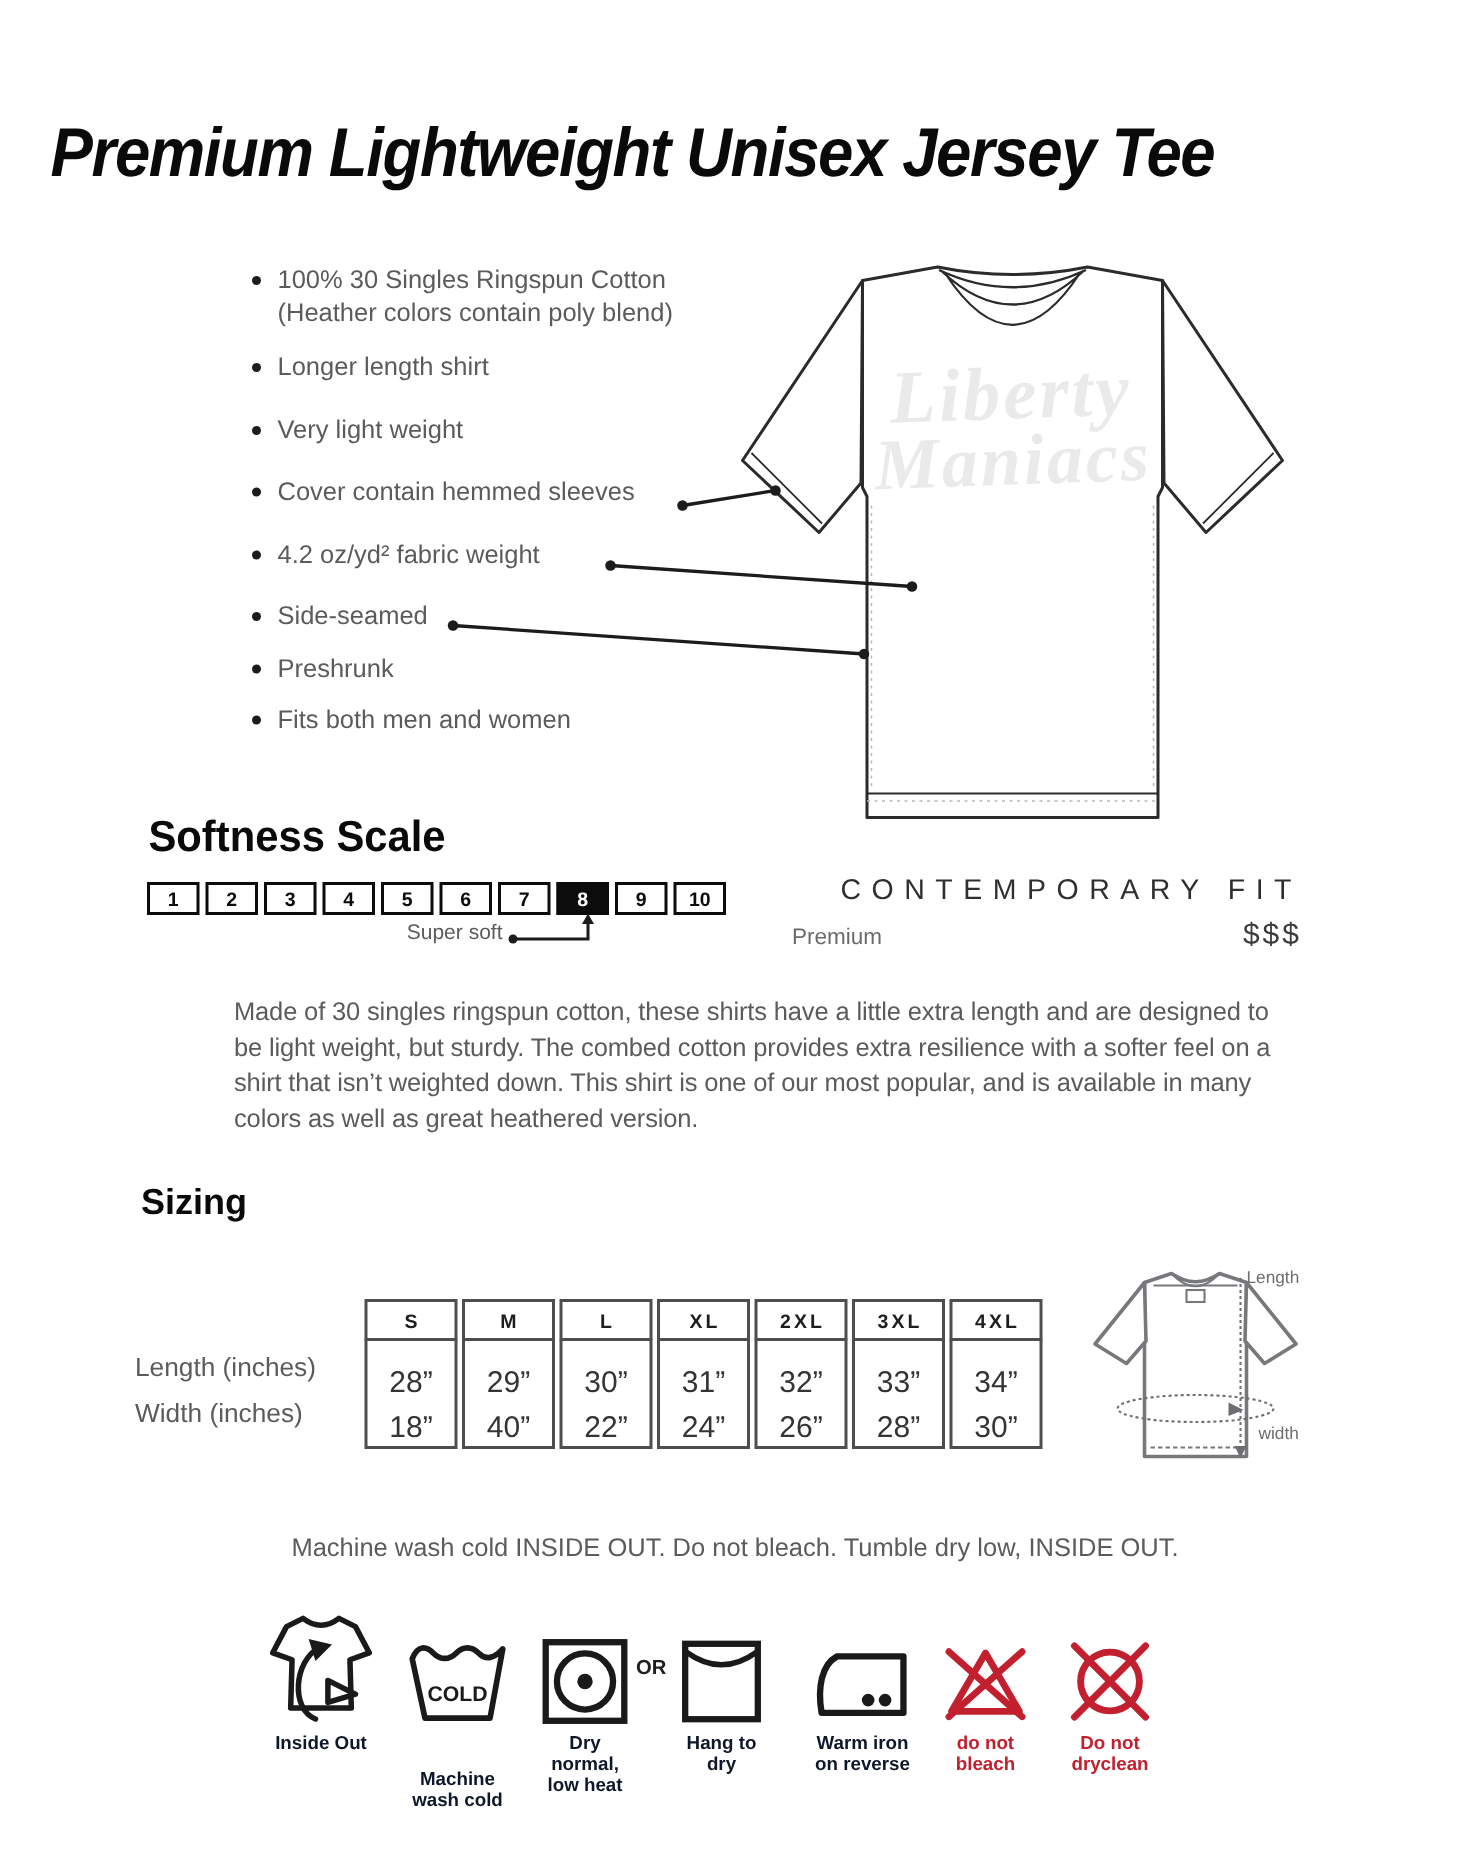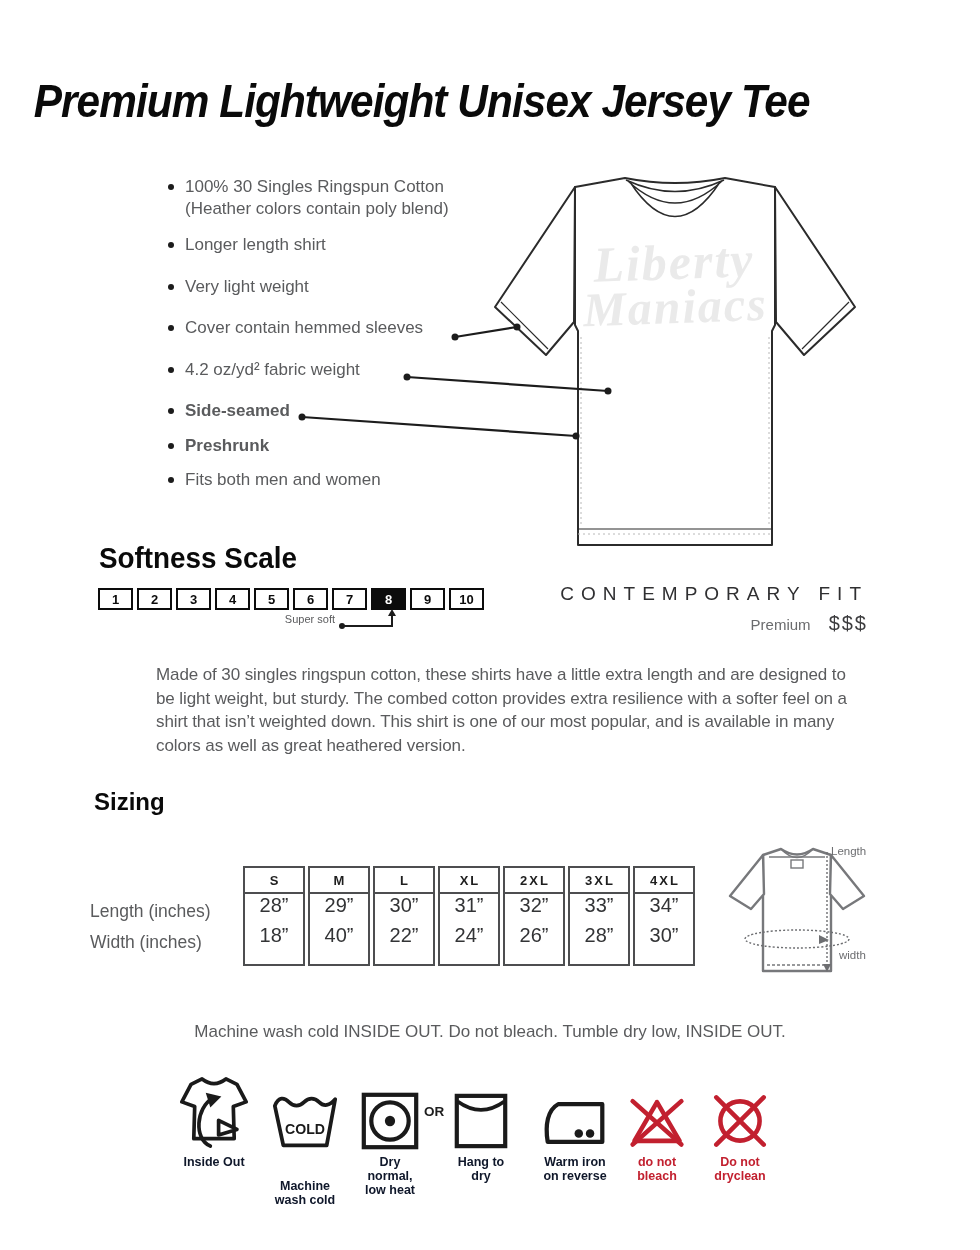--- a/index.html
+++ b/index.html
@@ -10,62 +10,62 @@
   
   .title-wrap { position:absolute; top:74px; left:0; width:976px; text-align:left;font-style:italic; }
   .title { display:inline-block; font-size:46px; font-weight:800; color:#0a0a0a;
            letter-spacing:-1px; white-space:nowrap;
            transform:scaleX(0.92); transform-origin:center; }
 
   
   .features { position:absolute; left:168px; top:176px; width:330px; list-style:none; z-index:2; }
   .features li { display:flex; gap:11px; margin-bottom:20px; }
   .features li.two-line { margin-bottom:15px; }
-  .features li.tight { margin-bottom:13px;font-weight:bold; }
+  .features li.tight { margin-bottom:13px; }
   .features .dot { flex:0 0 auto; width:6px; height:6px; border-radius:50%;
                    background:#1c1c1c; margin-top:8px; }
   .features .ftext { font-size:17px; line-height:21.5px; color:#5a5b5d; white-space:pre-line; }
 
   
   .shirt-svg { position:absolute; left:280px; top:165px; z-index:1; pointer-events:none; }
 
   
   .softness-heading { position:absolute; left:99px; top:542px; font-size:29px; font-weight:800;
                       color:#0a0a0a; transform:scaleX(0.96); transform-origin:left; white-space:nowrap; }
   .scale-row { position:absolute; left:98px; top:588px; display:flex; gap:4px; }
   .scale-box { width:35px; height:22px; border:2.5px solid #0c0c0c; display:flex;
                align-items:center; justify-content:center; font-size:13px; font-weight:800; color:#0c0c0c; }
   .scale-box.sel { background:#0c0c0c; color:#fff; }
   .super-soft { position:absolute; left:180px; top:613px; width:155px; text-align:right;
-                font-size:11px; color:#5a5b5d; }
+                font-size:14px; color:#5a5b5d; }
   .soft-arrow { position:absolute; left:336px; top:608px; }
 
   
   .fit-block { position:absolute; right:112px; top:583px; width:340px; text-align:right; }
   .fit-line { font-size:19px; letter-spacing:7px; color:#2f2f31; white-space:nowrap; }
-  .tier-line { margin-top:7px; display:flex; justify-content:flex-end; align-items:baseline; gap:18px; }
+  .tier-line { margin-top:7px; display:flex; justify-content:space-between; align-items:baseline; gap:18px; }
   .tier { font-size:15px; color:#6a6b6d; }
   .price { font-size:20px; color:#3c3c3e; letter-spacing:2px; }
 
   
   .description { position:absolute; left:156px; top:663px; width:712px;
                  font-size:17px; line-height:23.7px; color:#5a5b5d; letter-spacing:-0.1px; }
 
   
   .sizing-heading { position:absolute; left:94px; top:788px; font-size:24px; font-weight:800; color:#0a0a0a; }
   .row-label { position:absolute; left:90px; font-size:17.5px; color:#5a5b5d; }
   .row-label.len { top:901px; }
   .row-label.wid { top:932px; }
   .size-table { position:absolute; left:243px; top:866px; display:flex; gap:3px; }
   .size-col { width:62px; }
   .size-head { height:28px; border:2px solid #4d4e50; display:flex; align-items:center;
                justify-content:center; font-size:13px; font-weight:800; letter-spacing:2px;
                text-indent:2px; color:#1e1e1e; background:#fff; }
   .size-body { margin-top:-2px; height:74px; border:2px solid #4d4e50; display:flex;
-               flex-direction:column; align-items:center; justify-content:flex-start; gap:7px;
+               flex-direction:column; align-items:center; justify-content:flex-end; gap:7px;
                font-size:20px; color:#333436; background:#fff; }
   .diagram-svg { position:absolute; left:727px; top:838px; pointer-events:none; }
 
   
   .care-line { position:absolute; top:1022px; left:0; width:980px; text-align:center;
                font-size:17px; color:#5a5b5d; }
   .care-item { position:absolute; top:1076px; display:flex; flex-direction:column; align-items:center; }
   .care-icon { height:74px; display:flex; align-items:flex-end; justify-content:center; }
   .care-label { margin-top:5px; font-size:12.5px; font-weight:700; line-height:14px;
                 text-align:center; white-space:pre-line; color:#0f172a; }

